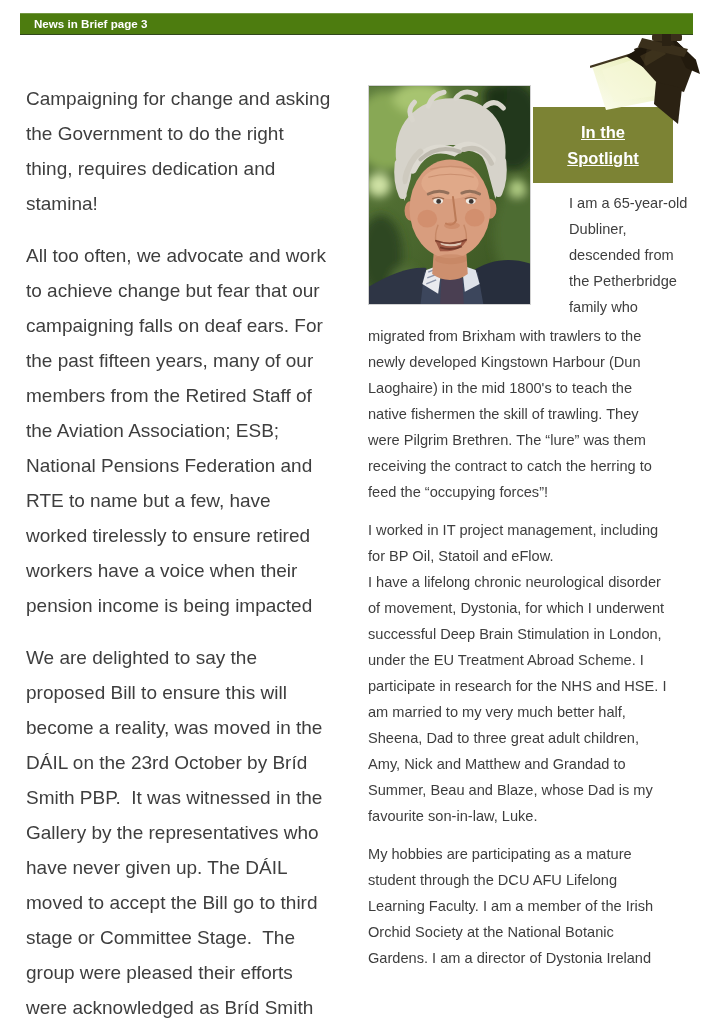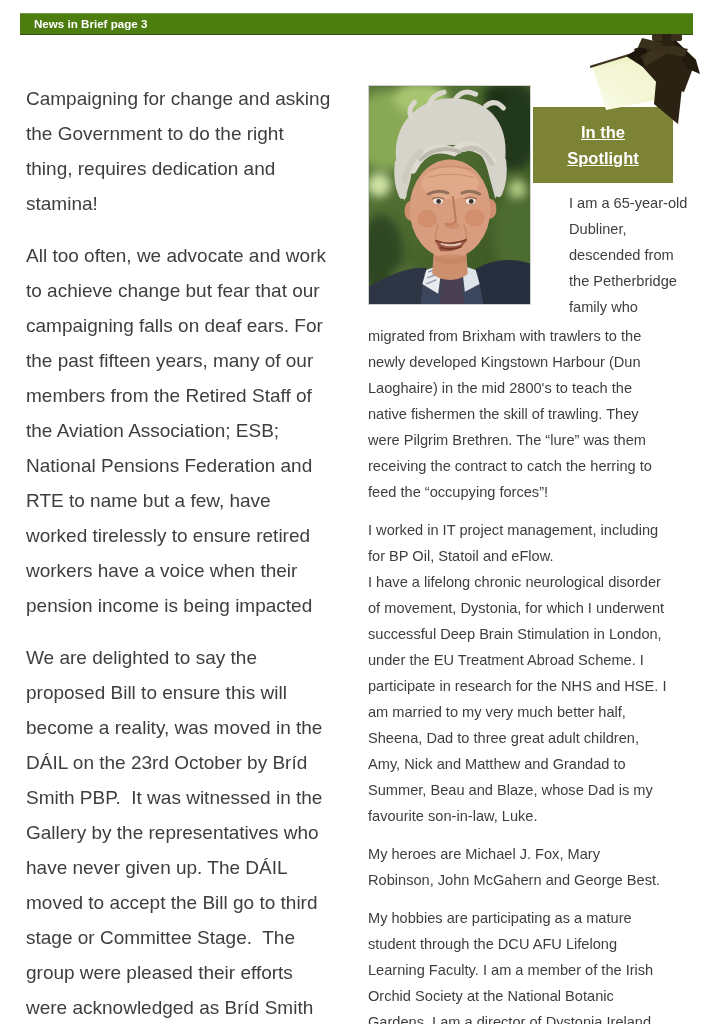--- a/index.html
+++ b/index.html
@@ -168,24 +168,23 @@
     </svg>
   </div>
 
   <div class="spotlight-box" style="background: rgb(124, 131, 52); text-decoration: underline;">
     <span>In the Spotlight</span>
   </div>
 
   <div class="intro-text">I am a 65-year-old Dubliner, descended from the Petherbridge family who</div>
 
   <div class="rest-text">
-    <p>migrated from Brixham with trawlers to the newly developed Kingstown Harbour (Dun Laoghaire) in the mid 2800's to teach the native fishermen the skill of trawling. They were Pilgrim Brethren. The “lure” was them receiving the contract to catch the herring to feed the “occupying forces”!</p>
+    <p>migrated from Brixham with trawlers to the newly developed Kingstown Harbour (Dun Laoghaire) in the mid 1800's to teach the native fishermen the skill of trawling. They were Pilgrim Brethren. The “lure” was them receiving the contract to catch the herring to feed the “occupying forces”!</p>
     <p>I worked in IT project management, including for BP Oil, Statoil and eFlow.
 I have a lifelong chronic neurological disorder of movement, Dystonia, for which I underwent successful Deep Brain Stimulation in London, under the EU Treatment Abroad Scheme. I participate in research for the NHS and HSE. I am married to my very much better half, Sheena, Dad to three great adult children, Amy, Nick and Matthew and Grandad to Summer, Beau and Blaze, whose Dad is my favourite son-in-law, Luke.</p>
-    <p>My heroes are Michael J. Fox, Mary Robinson, John McGahern and George Best.</p>
     <p>My hobbies are participating as a mature student through the DCU AFU Lifelong Learning Faculty. I am a member of the Irish Orchid Society at the National Botanic Gardens. I am a director of Dystonia Ireland</p>
   </div>
 </div>
 
 <svg class="lamp" viewBox="0 0 112 104" xmlns="http://www.w3.org/2000/svg">
   <defs>
     <linearGradient id="beamGrad" x1="0" y1="1" x2="1" y2="0">
       <stop offset="0" stop-color="#fcfdf0"></stop>
         <stop offset="1" stop-color="#e4eaa8"></stop>
     </linearGradient>

